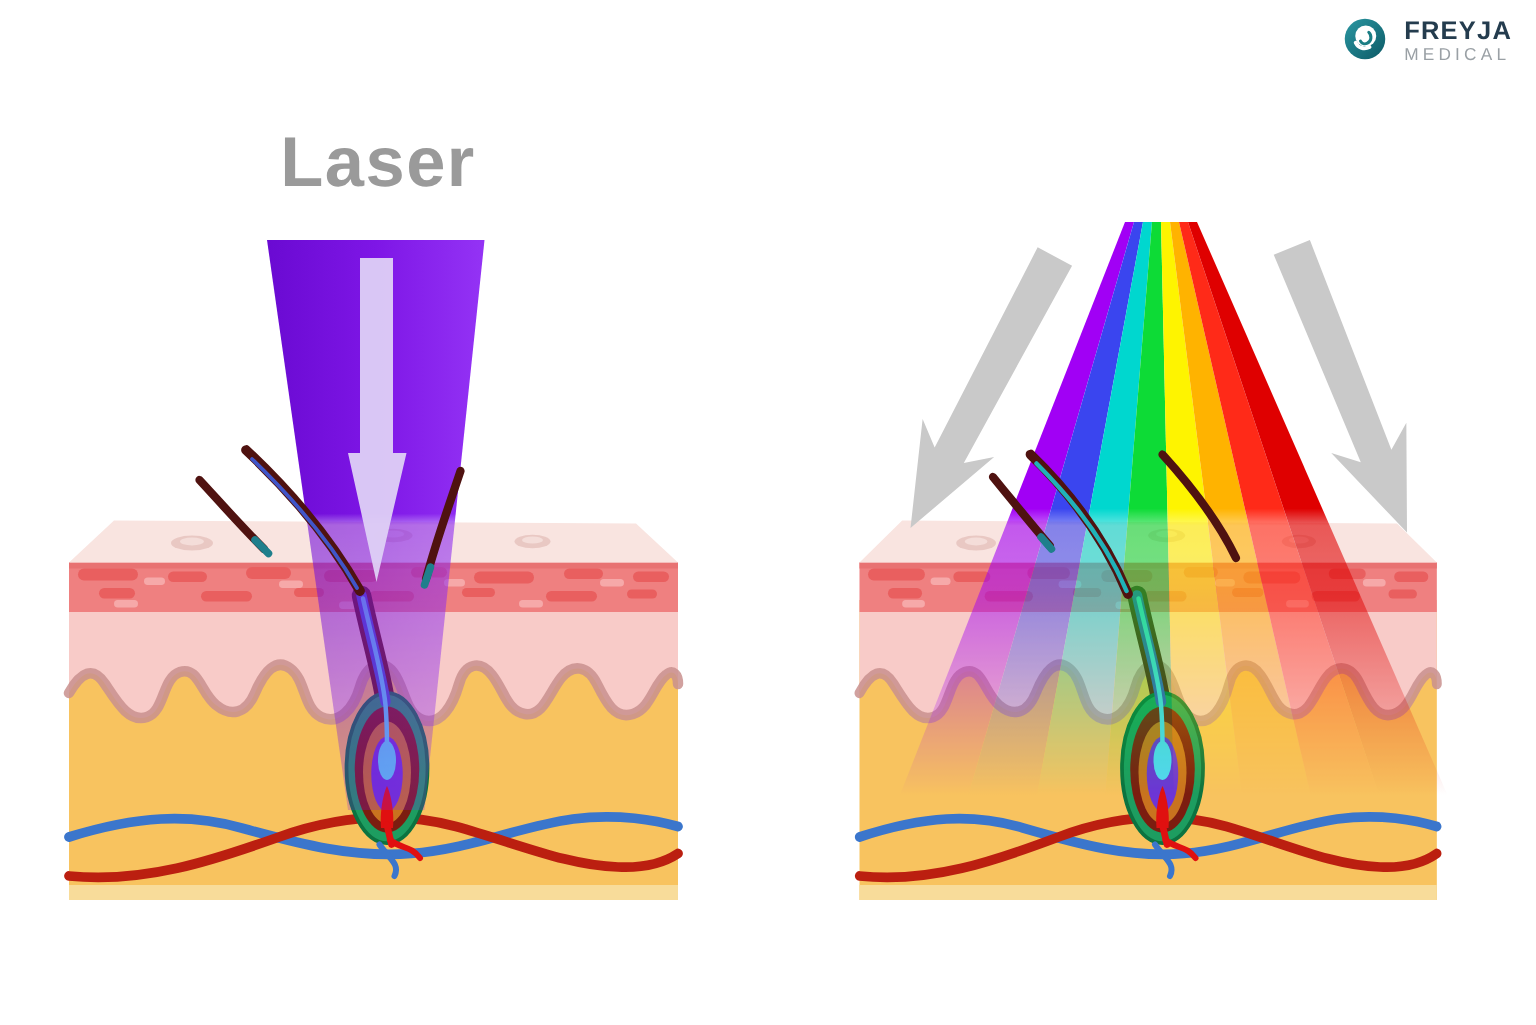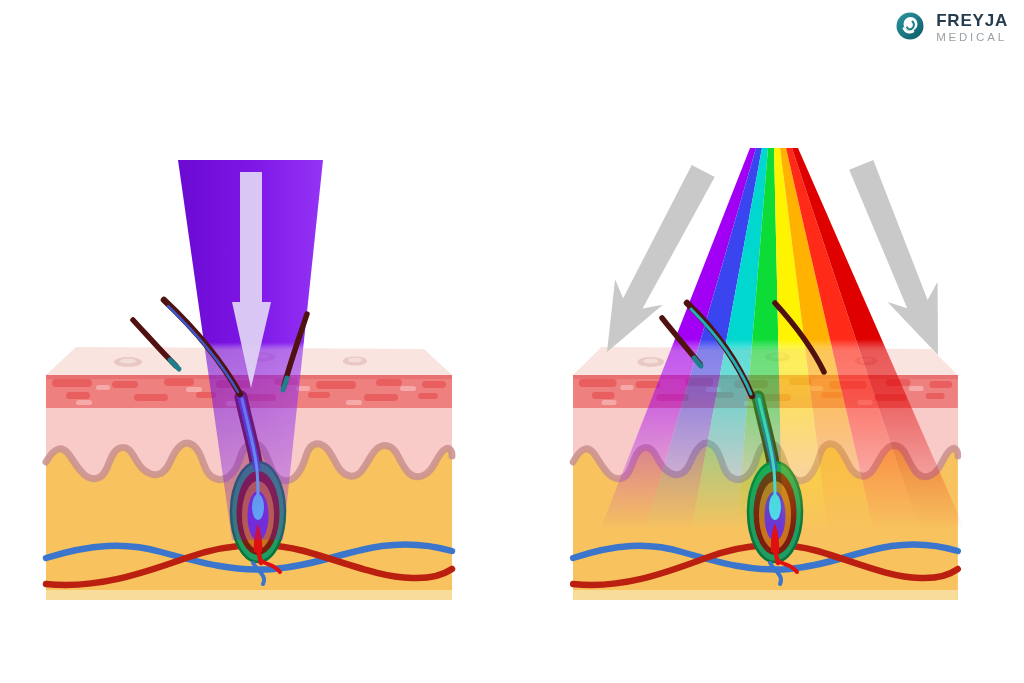--- a/index.html
+++ b/index.html
@@ -162,20 +162,21 @@
     </g>
 
     <g transform="translate(607,352) rotate(28)">
       <polygon points="0,0 -27,-68 -11,-55 -13,-205 13,-205 11,-55 27,-68" fill="#c9c9c9"></polygon>
     </g>
     <g transform="translate(938,355) rotate(-22)">
       <polygon points="0,0 -27,-68 -11,-55 -13,-205 13,-205 11,-55 27,-68" fill="#c9c9c9"></polygon>
     </g>
   </svg>
 
+  <div class="panel-title laser">Laser</div>
 
   <div class="logo">
     <svg width="34" height="34" viewBox="0 0 34 34">
       <defs>
         <linearGradient id="logoGrad" x1="0" y1="0" x2="1" y2="1">
           <stop offset="0" stop-color="#2b97a2"></stop>
           <stop offset="1" stop-color="#0c5a66"></stop>
         </linearGradient>
       </defs>
       <circle cx="17" cy="17" r="13.5" fill="url(#logoGrad)"></circle>

